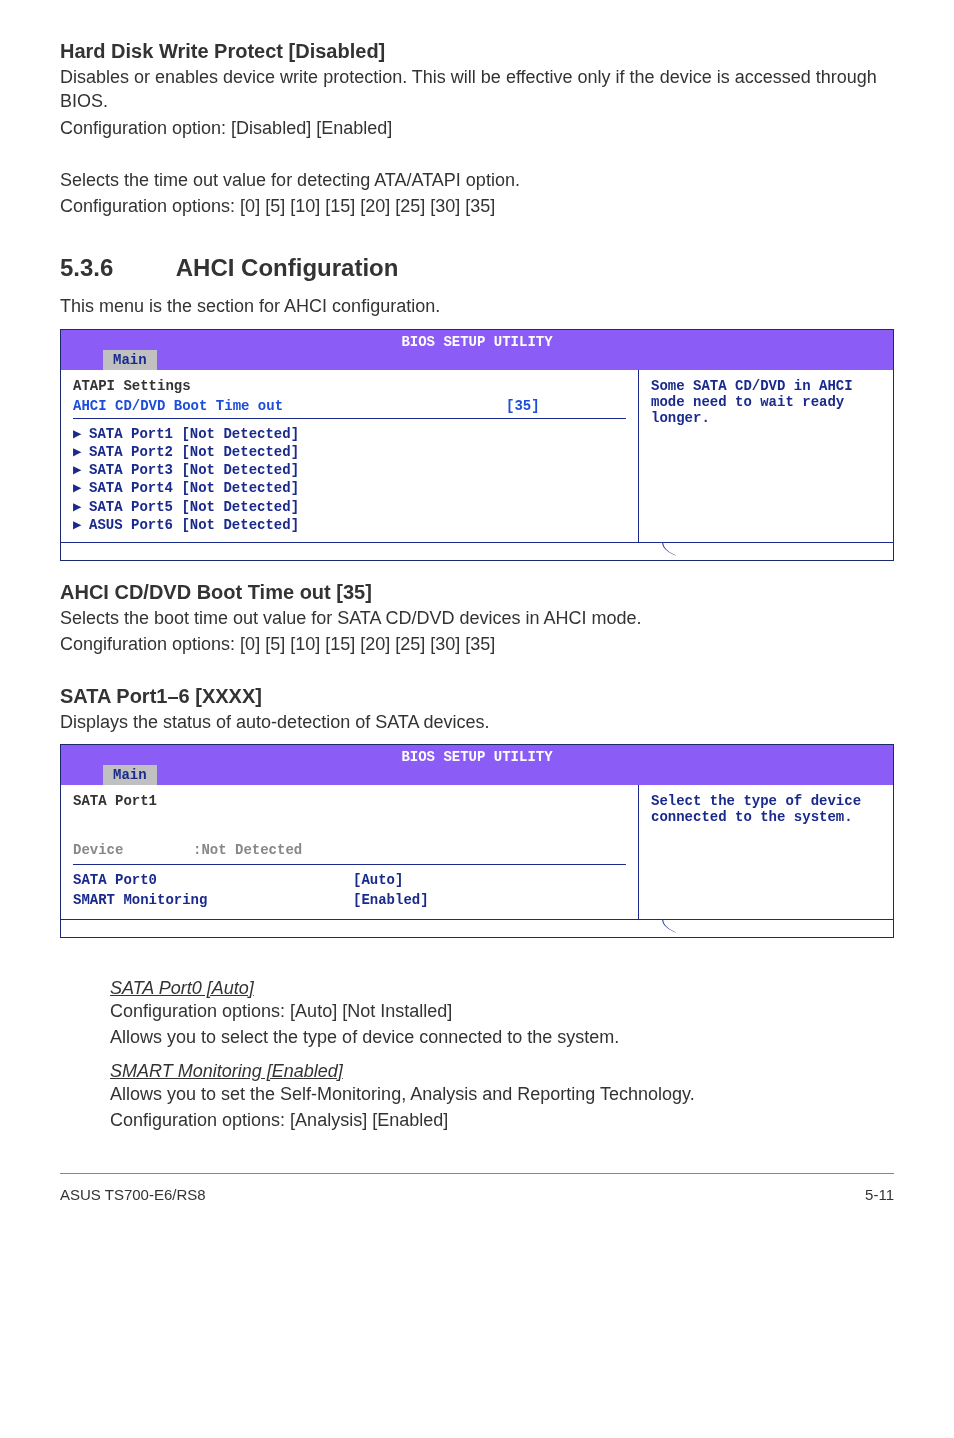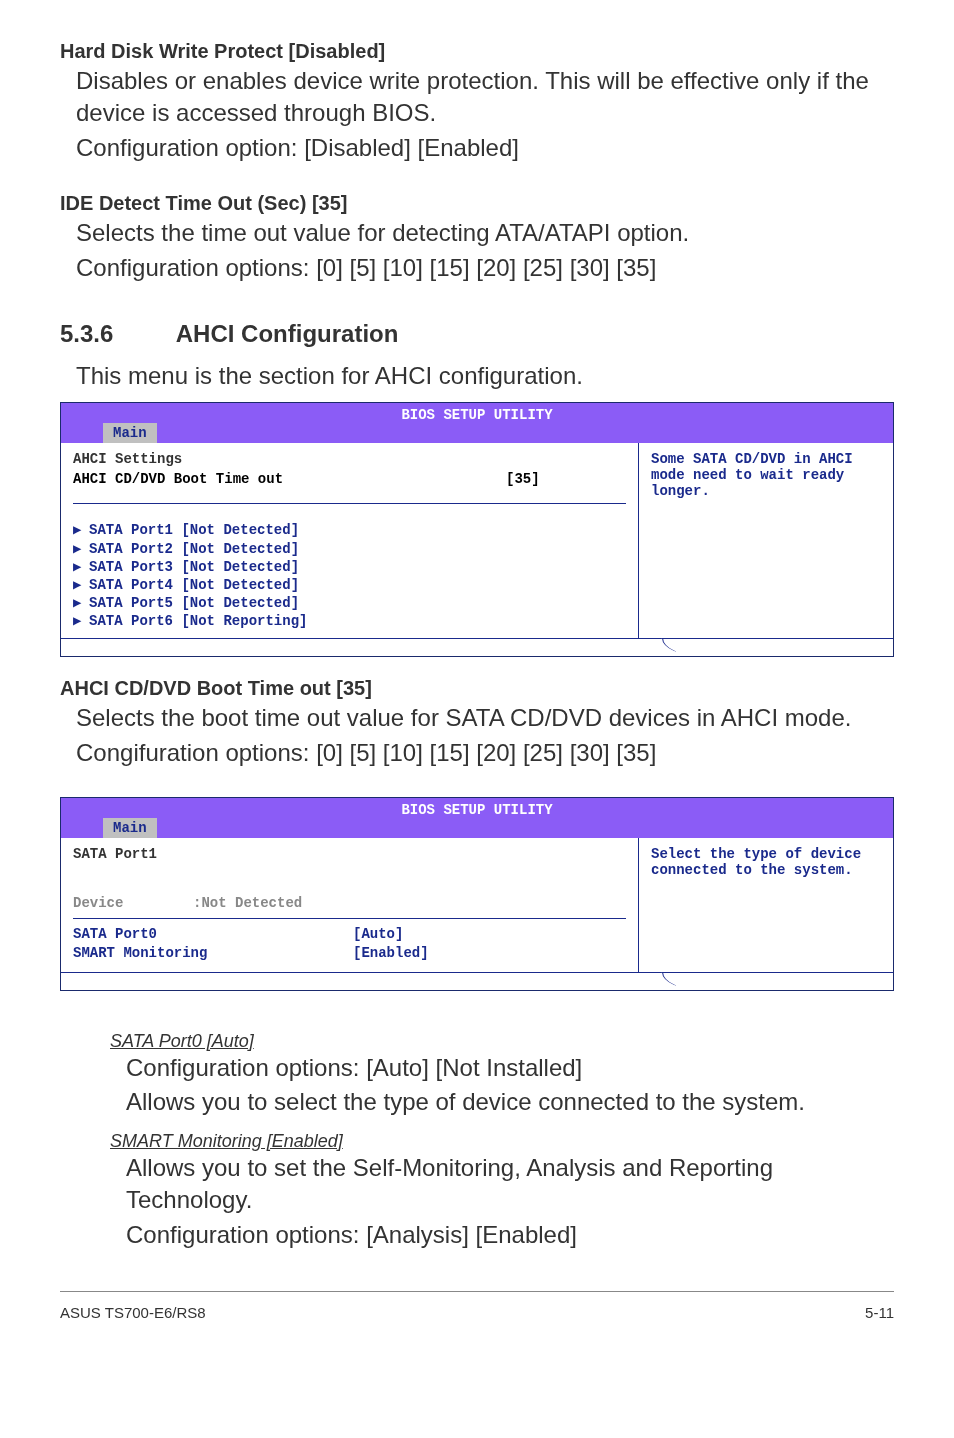--- a/index.html
+++ b/index.html
@@ -13,22 +13,22 @@
   .page {
     padding: 40px 60px 30px 60px;
   }
   h3.setting-title {
     font-size: 20px;
     font-weight: bold;
     margin: 0 0 2px 0;
     color: #333;
   }
   p.body-text {
-    font-size: 24px;
-    margin: 0 0 2px 16px;
+    font-size: 18px;
+    margin: 0 0 2px 0;
     line-height: 1.35;
     color: #333;
   }
   .block { margin-bottom: 28px; }
   h2.section-num {
     font-size: 24px;
     font-weight: bold;
     margin: 36px 0 12px 0;
   }
   .section-num .num { display: inline-block; width: 110px; }
@@ -77,24 +77,24 @@
   .bios-right {
     width: 230px;
     padding: 8px 12px;
     color: #1a2a8c;
   }
   .bios-settings-title {
     color: #333;
     margin-bottom: 4px;
   }
   .bios-boot-line {
-    color: #000000;
+    color: #1d4ed8;
     border-bottom: 1px solid #1a2a8c;
-    padding-bottom: 16px;
-    margin-bottom: 17px;
+    padding-bottom: 4px;
+    margin-bottom: 6px;
     display: flex;
   }
   .bios-boot-line .lbl { flex: 1; }
   .bios-boot-line .val { width: 120px; }
   .sata-line {
     display: flex;
     align-items: center;
     line-height: 1.3;
   }
   .tri {
@@ -156,39 +156,38 @@
 
 <div class="page">
 
   <div class="block">
     <h3 class="setting-title">Hard Disk Write Protect [Disabled]</h3>
     <p class="body-text">Disables or enables device write protection. This will be effective only if the device is accessed through BIOS.</p>
     <p class="body-text">Configuration option: [Disabled] [Enabled]</p>
   </div>
 
   <div class="block">
-    <h3 class="setting-title">IDE Detect Time Out (Sec) [35]</h3>
     <p class="body-text">Selects the time out value for detecting ATA/ATAPI option.</p>
     <p class="body-text">Configuration options: [0] [5] [10] [15] [20] [25] [30] [35]</p>
   </div>
 
   <h2 class="section-num">
     <span class="num">5.3.6</span>
     <span>AHCI Configuration</span>
   </h2>
   <p class="body-text">This menu is the section for AHCI configuration.</p>
 
   <div class="bios-box">
     <div class="bios-header">
       <span>BIOS SETUP UTILITY</span>
       <div class="bios-tab">Main</div>
     </div>
     <div class="bios-body">
       <div class="bios-left">
-        <div class="bios-settings-title">AHCI Settings</div>
+        <div class="bios-settings-title">ATAPI Settings</div>
         <div class="bios-boot-line">
           <span class="lbl">AHCI CD/DVD Boot Time out</span>
           <span class="val">[35]</span>
         </div>
         <div class="sata-line">
             <span class="tri">▶</span>
             <span>SATA Port1 [Not Detected]</span>
           </div>
         <div class="sata-line">
             <span class="tri">▶</span>
@@ -201,39 +200,43 @@
         <div class="sata-line">
             <span class="tri">▶</span>
             <span>SATA Port4 [Not Detected]</span>
           </div>
         <div class="sata-line">
             <span class="tri">▶</span>
             <span>SATA Port5 [Not Detected]</span>
           </div>
         <div class="sata-line">
             <span class="tri">▶</span>
-            <span>SATA Port6 [Not Reporting]</span>
+            <span>ASUS Port6 [Not Detected]</span>
           </div>
       </div>
       <div class="bios-right">
         <span>Some SATA CD/DVD in AHCI mode need to wait ready longer.</span>
       </div>
     </div>
     <div class="bios-curve">
         <div class="cleft"></div>
         <div class="cright"></div>
       </div>
   </div>
 
   <div class="block">
     <h3 class="setting-title">AHCI CD/DVD Boot Time out [35]</h3>
     <p class="body-text">Selects the boot time out value for SATA CD/DVD devices in AHCI mode.</p>
     <p class="body-text">Congifuration options: [0] [5] [10] [15] [20] [25] [30] [35]</p>
   </div>
 
+  <div class="block" style="margin-bottom:10px">
+    <h3 class="setting-title">SATA Port1–6 [XXXX]</h3>
+    <p class="body-text">Displays the status of auto-detection of SATA devices.</p>
+  </div>
 
   <div class="bios-box">
     <div class="bios-header">
       <span>BIOS SETUP UTILITY</span>
       <div class="bios-tab">Main</div>
     </div>
     <div class="bios-body">
       <div class="bios-left">
         <div class="bios-settings-title">SATA Port1</div>
         <div class="bios2-row greyed" style="border-bottom:1px solid #1a2a8c; padding-bottom:4px; margin-bottom:6px;">

